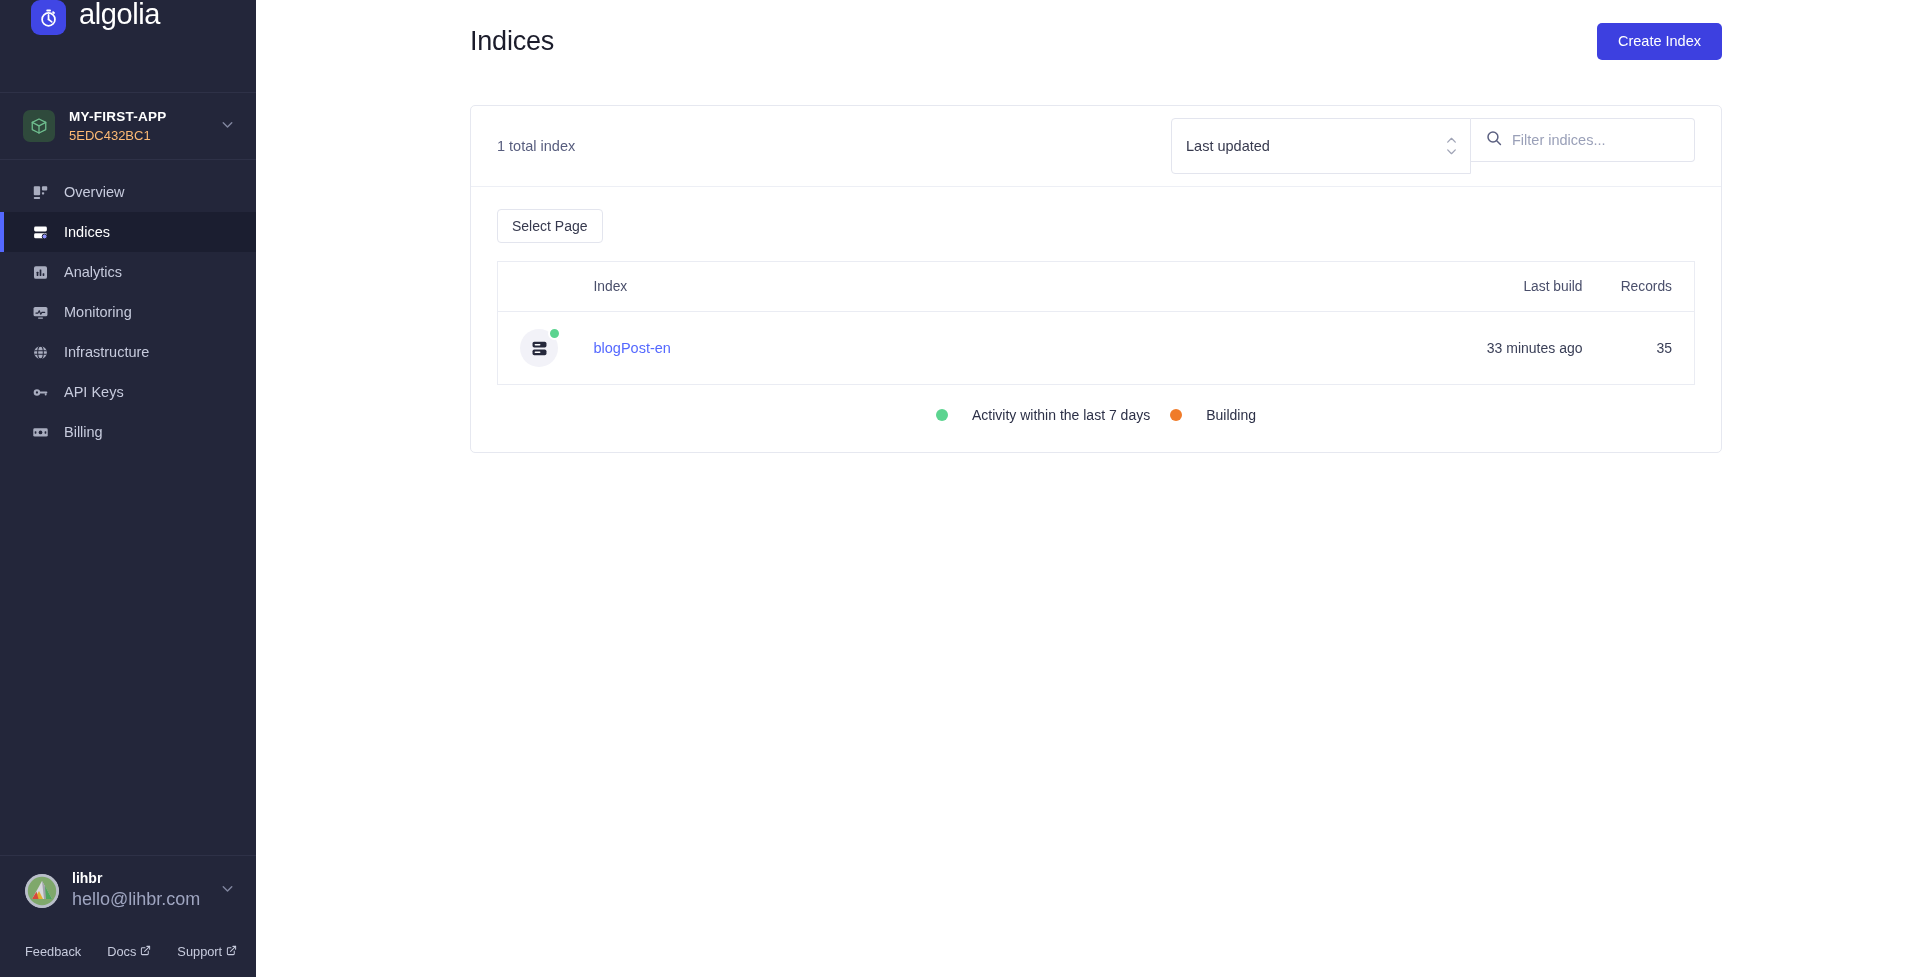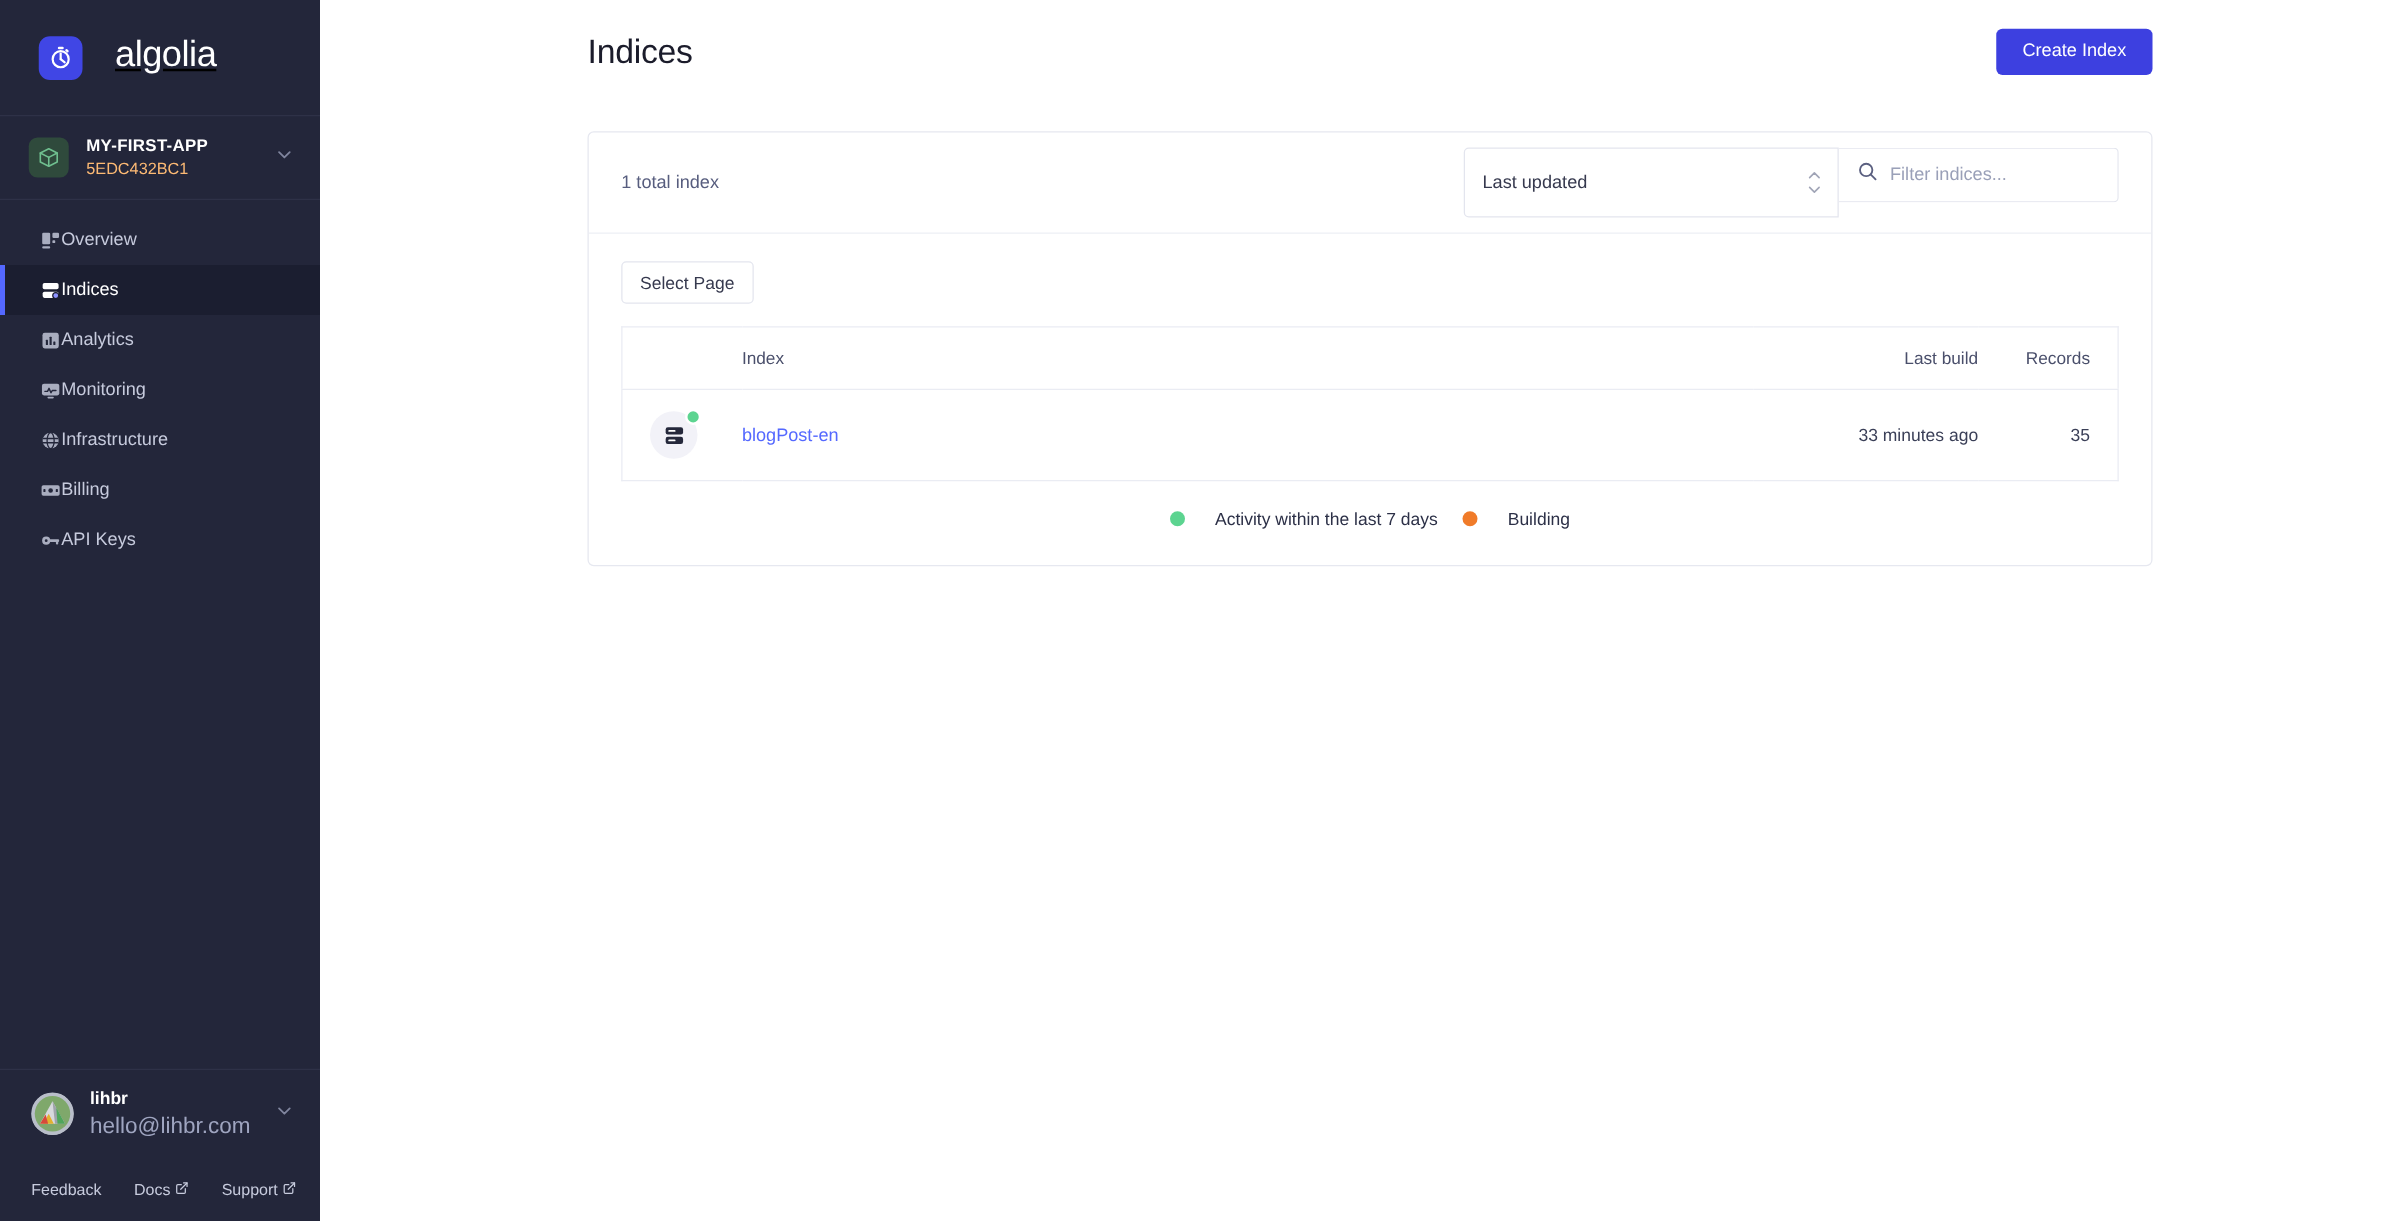--- a/index.html
+++ b/index.html
@@ -22,24 +22,23 @@
     height: 977px;
     background: #23263A;
     display: flex;
     flex-direction: column;
     position: relative;
   }
 
   .brand {
     height: 92px;
     display: flex;
-    align-items: center;
+    align-items: flex-start;
     padding-left: 31px;
-    gap: 26px;
-    text-decoration: underline;
+    gap: 13px;
   }
   .brand-mark {
     width: 35px; height: 35px;
     border-radius: 9px;
     background: #4046E5;
     display: flex; align-items: center; justify-content: center;
     flex-shrink: 0;
   }
   .brand-word {
     color: #ffffff;
@@ -81,20 +80,21 @@
     line-height: 1.3;
     margin-top: 1px;
   }
   .chev { flex-shrink: 0; opacity: .75; }
 
   .nav { padding-top: 12px; flex: 1; }
   .nav-item {
     height: 40px;
     display: flex;
     align-items: center;
+    gap: 15px;
     padding-left: 31px;
     position: relative;
     cursor: pointer;
     color: #C7CBDD;
     font-size: 14.5px;
   }
   .nav-item .nav-ico {
     width: 18px; height: 18px;
     display: flex; align-items: center; justify-content: center;
     flex-shrink: 0;
@@ -415,39 +415,39 @@
             <ellipse cx="12" cy="12" rx="4" ry="9" stroke="#23263A" stroke-width="1.5" fill="none"></ellipse>
             <path d="M3.4 9.6h17.2M3.4 14.4h17.2" stroke="#23263A" stroke-width="1.5"></path>
           </svg>
         </span>
         <span>Infrastructure</span>
       </div>
 
       <div class="nav-item">
         <span class="nav-ico">
           <svg width="17" height="17" viewBox="0 0 24 24" fill="none">
+            <circle cx="7" cy="12" r="4.6" fill="currentColor"></circle>
+            <circle cx="7" cy="12" r="1.6" fill="#23263A"></circle>
+            <rect x="10.6" y="10.5" width="11" height="3" rx="1.1" fill="currentColor"></rect>
+            <rect x="18" y="13.1" width="2.6" height="3.2" rx="1.1" fill="currentColor"></rect>
+          </svg>
+        </span>
+        <span>API Keys</span>
+      </div>
+
+      <div class="nav-item">
+        <span class="nav-ico">
+          <svg width="17" height="17" viewBox="0 0 24 24" fill="none">
             <rect x="1.8" y="6" width="20.4" height="11.8" rx="2" fill="currentColor"></rect>
             <circle cx="12" cy="11.9" r="2.6" fill="#23263A"></circle>
             <rect x="3.8" y="10.2" width="2.4" height="3.4" rx="0.7" fill="#23263A"></rect>
             <rect x="17.8" y="10.2" width="2.4" height="3.4" rx="0.7" fill="#23263A"></rect>
           </svg>
         </span>
         <span>Billing</span>
-      </div>
-
-      <div class="nav-item">
-        <span class="nav-ico">
-          <svg width="17" height="17" viewBox="0 0 24 24" fill="none">
-            <circle cx="7" cy="12" r="4.6" fill="currentColor"></circle>
-            <circle cx="7" cy="12" r="1.6" fill="#23263A"></circle>
-            <rect x="10.6" y="10.5" width="11" height="3" rx="1.1" fill="currentColor"></rect>
-            <rect x="18" y="13.1" width="2.6" height="3.2" rx="1.1" fill="currentColor"></rect>
-          </svg>
-        </span>
-        <span>API Keys</span>
       </div>
 
     </nav>
 
     <div class="user-block">
       <span class="avatar">
         <svg width="34" height="34" viewBox="0 0 34 34">
           <circle cx="17" cy="17" r="17" fill="#B9BEC9"></circle>
           <circle cx="17" cy="17" r="14.2" fill="#7FA86B"></circle>
           <path d="M17 7 L27 25 H7 Z" fill="#D7D9DD"></path>

